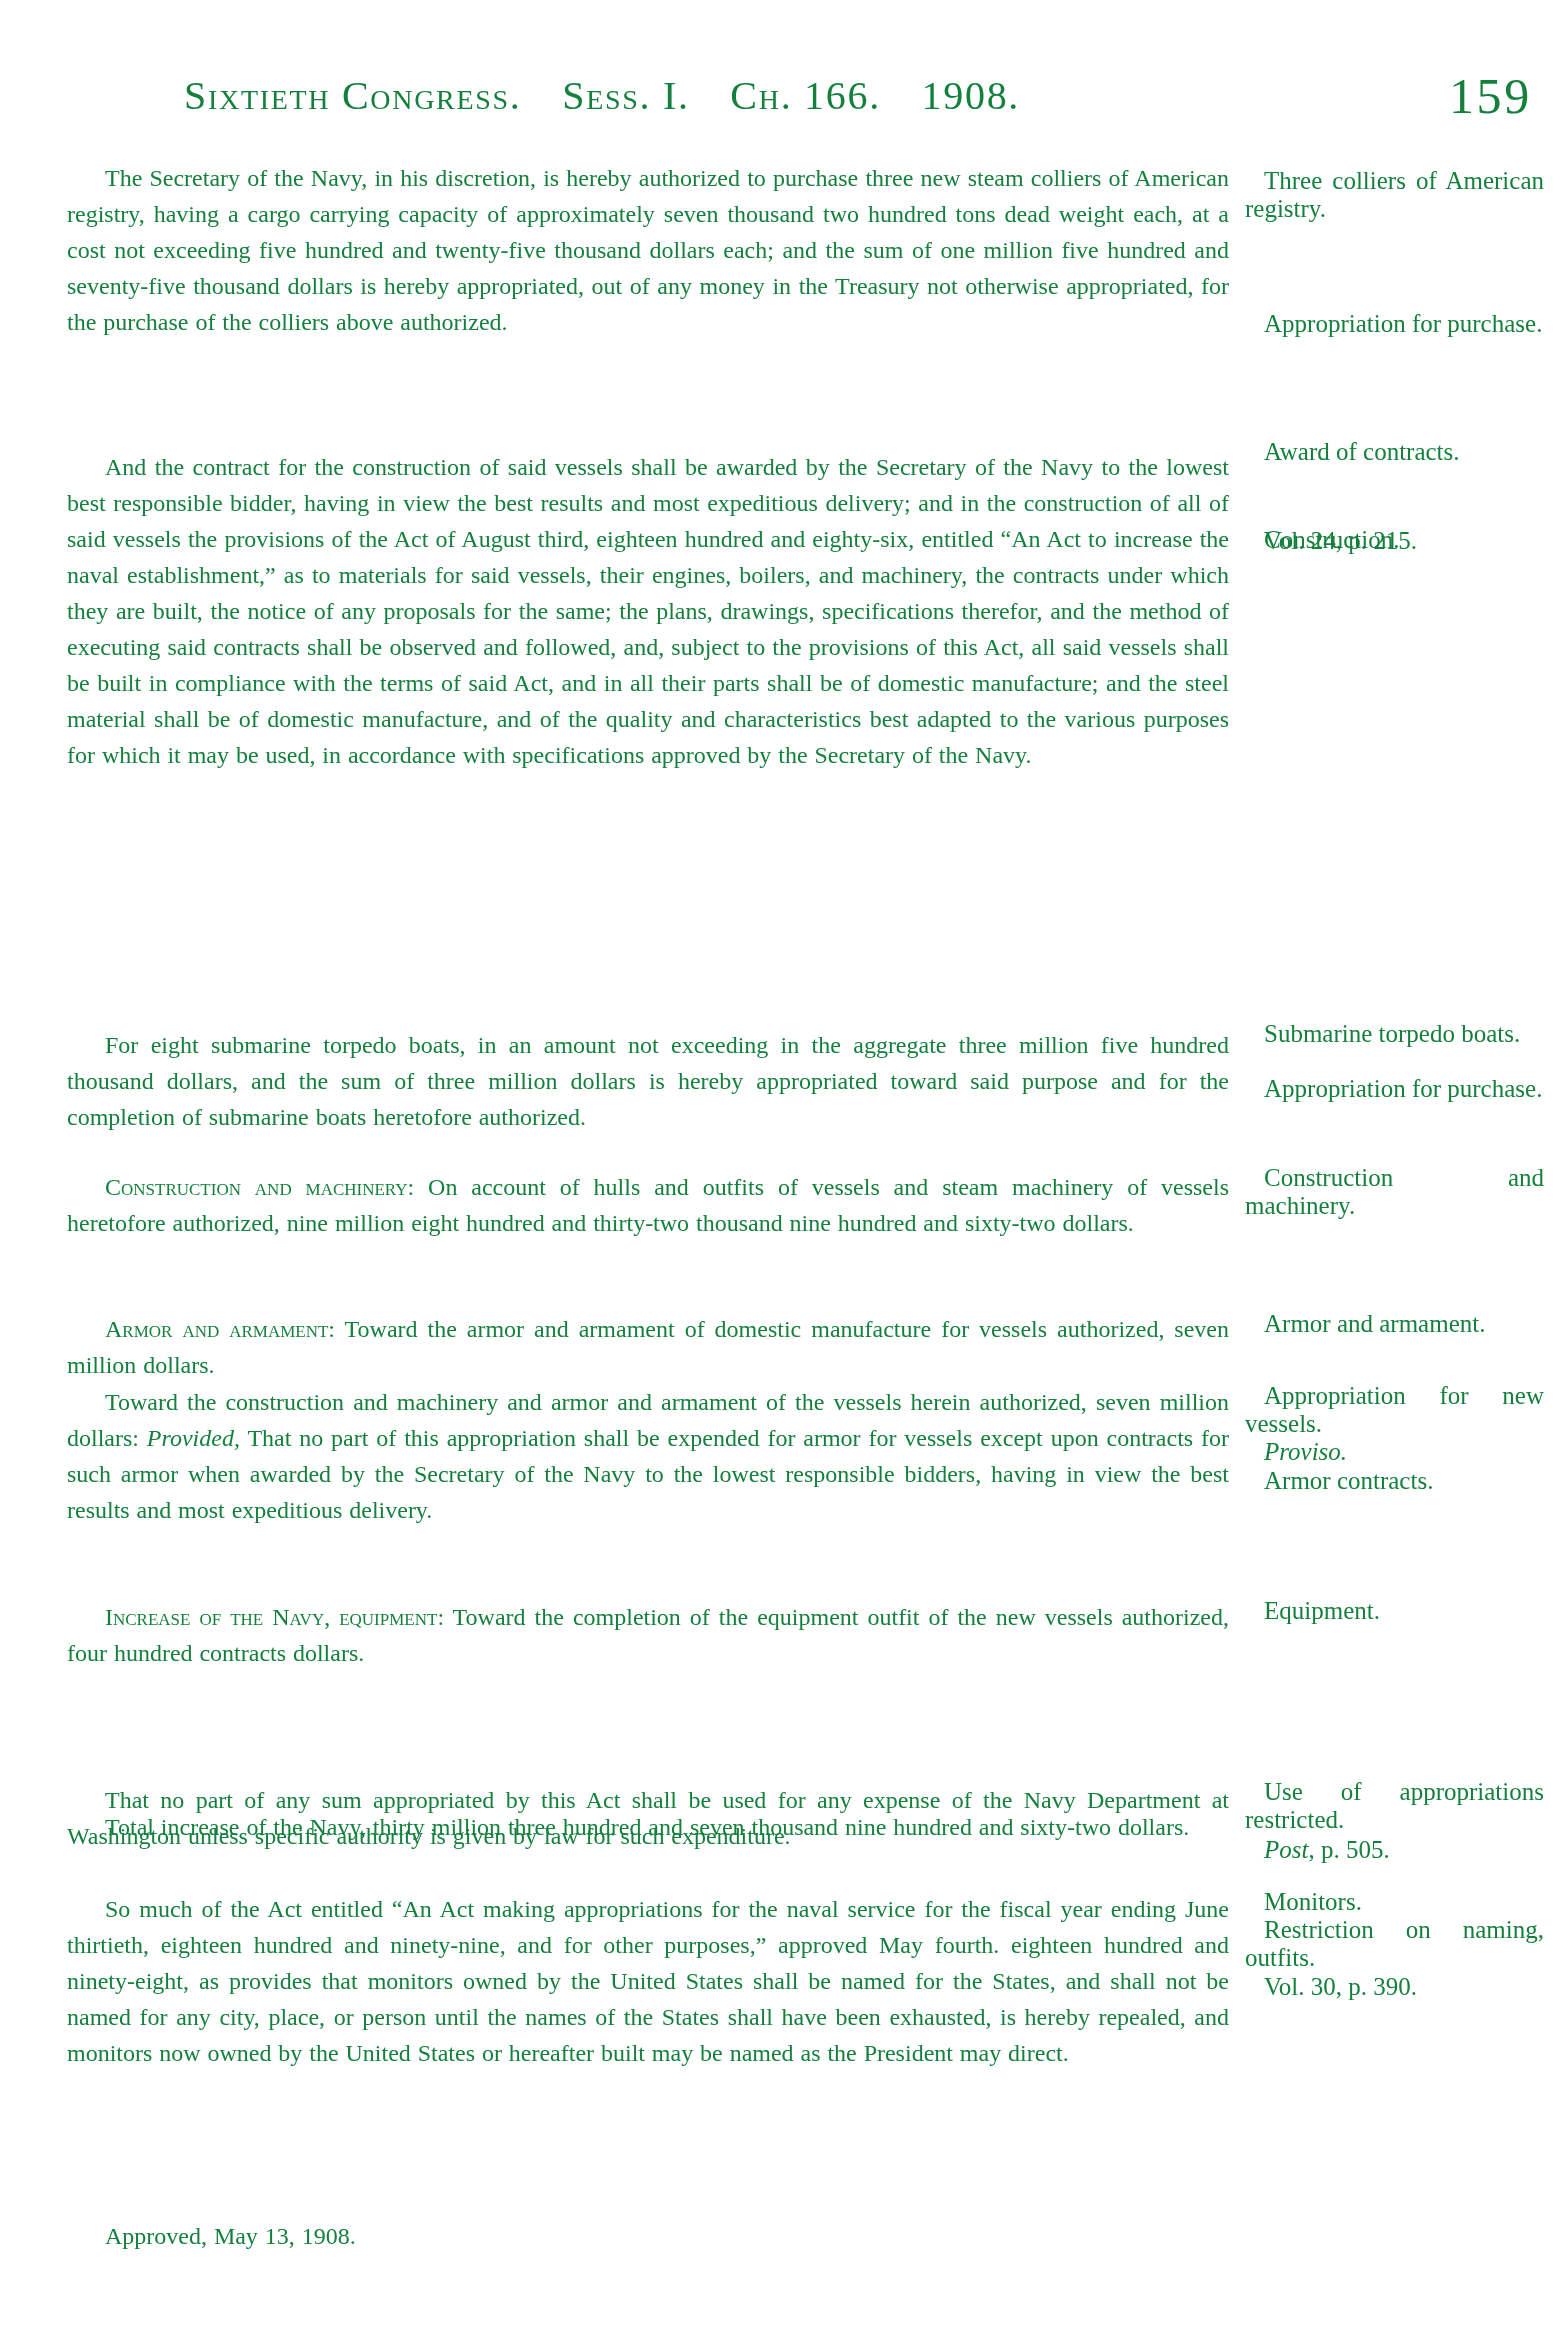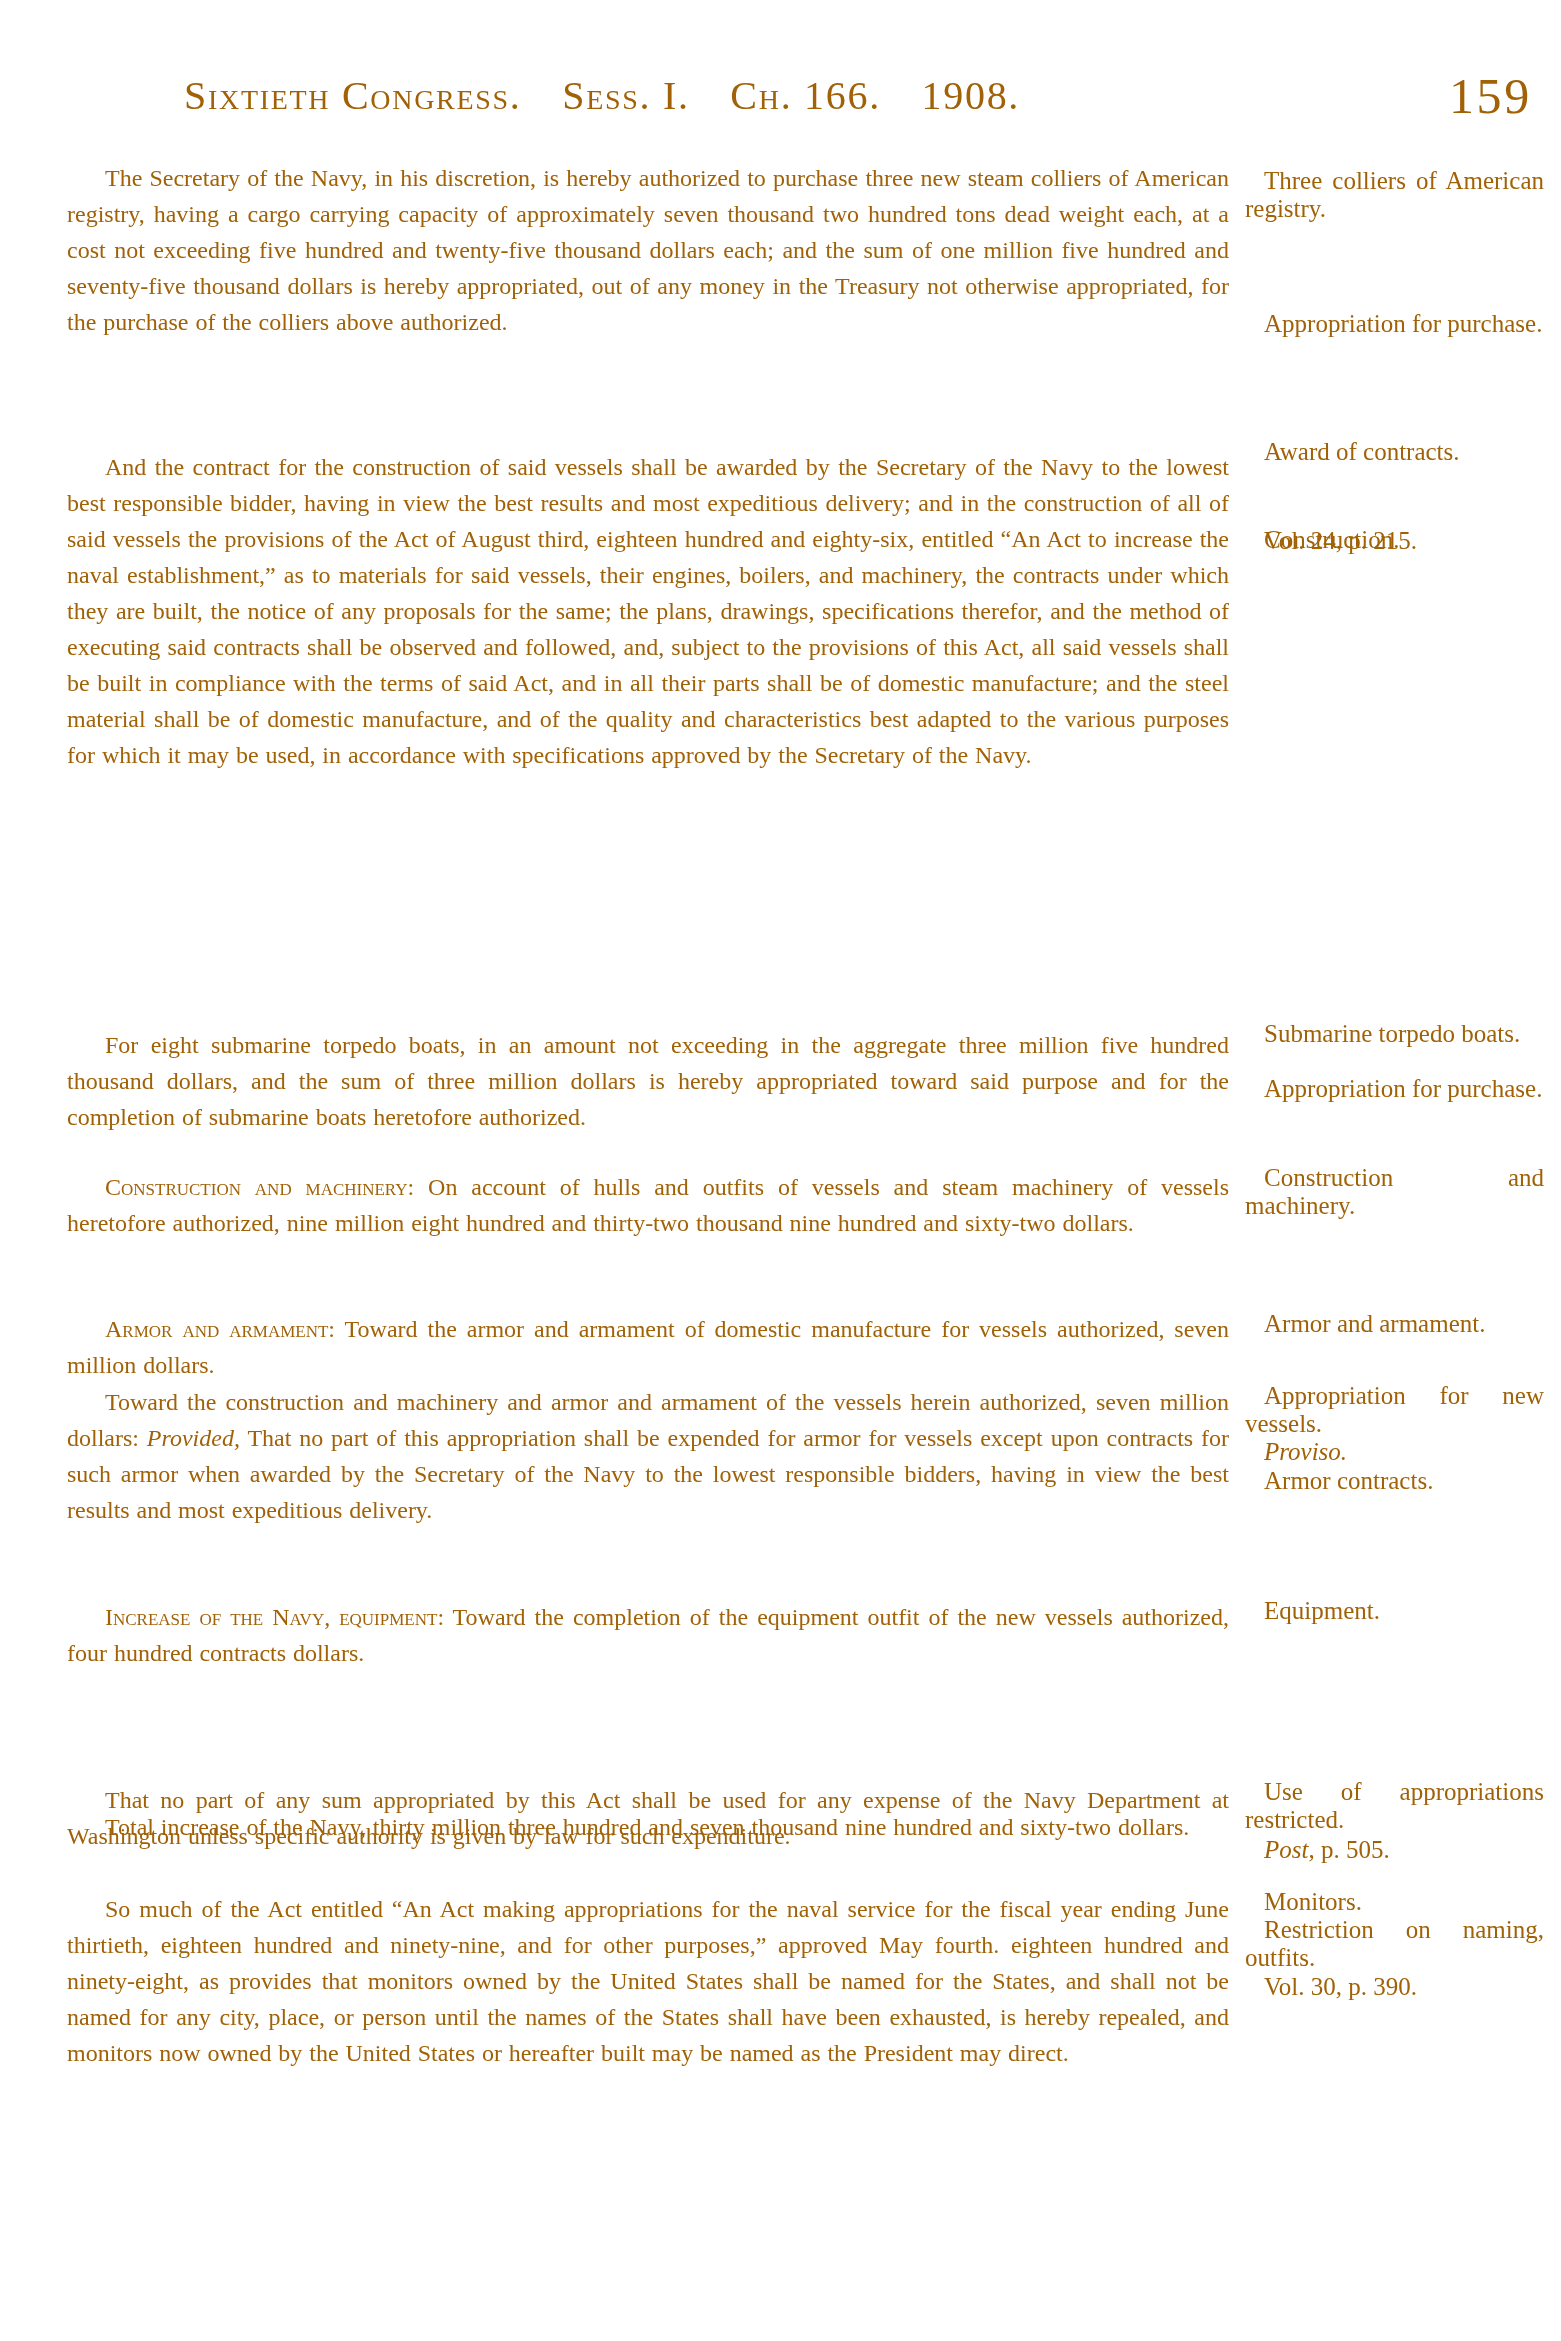--- a/index.html
+++ b/index.html
@@ -2,21 +2,21 @@
 <html lang="en-US" style="font-size:13.8px"><head>
 <meta charset="utf-8">
 <style>
   html, body { margin: 0; padding: 0; background: #e8e8e4; }
   .page {
     position: relative;
     width: 1561px;
     height: 2342px;
     margin: 0 auto;
     background: #ffffff;
-    color: #a16207;
+    color: #15803d;
     font-family: "Liberation Serif", "DejaVu Serif", serif;
     overflow: hidden;
   }
   .running-head {
     position: absolute;
     left: 184px;
     top: 76px;
     font-size: 40px;
     line-height: 1;
     letter-spacing: 1.7px;
@@ -107,20 +107,23 @@
   </p>
 
   <p class="para" style="top:1782px">
     <span>That no part of any sum appropriated by this Act shall be used for any expense of the Navy Department at Washington unless specific authority is given by law for such expenditure.</span>
   </p>
 
   <p class="para" style="top:1891px">
     <span>So much of the Act entitled “An Act making appropriations for the naval service for the fiscal year ending June thirtieth, eighteen hundred and ninety-nine, and for other purposes,” approved May fourth. eighteen hundred and ninety-eight, as provides that monitors owned by the United States shall be named for the States, and shall not be named for any city, place, or person until the names of the States shall have been exhausted, is hereby repealed, and monitors now owned by the United States or hereafter built may be named as the President may direct.</span>
   </p>
 
+  <p class="para single" style="top:2218px">
+    <span>Approved, May 13, 1908.</span>
+  </p>
 
   <div class="note" style="top:167px">
     <span>Three colliers of American registry.</span>
   </div>
   <div class="note" style="top:310px">
     <span>Appropriation for purchase.</span>
   </div>
   <div class="note" style="top:438px">
     <span>Award of contracts.</span>
   </div>

